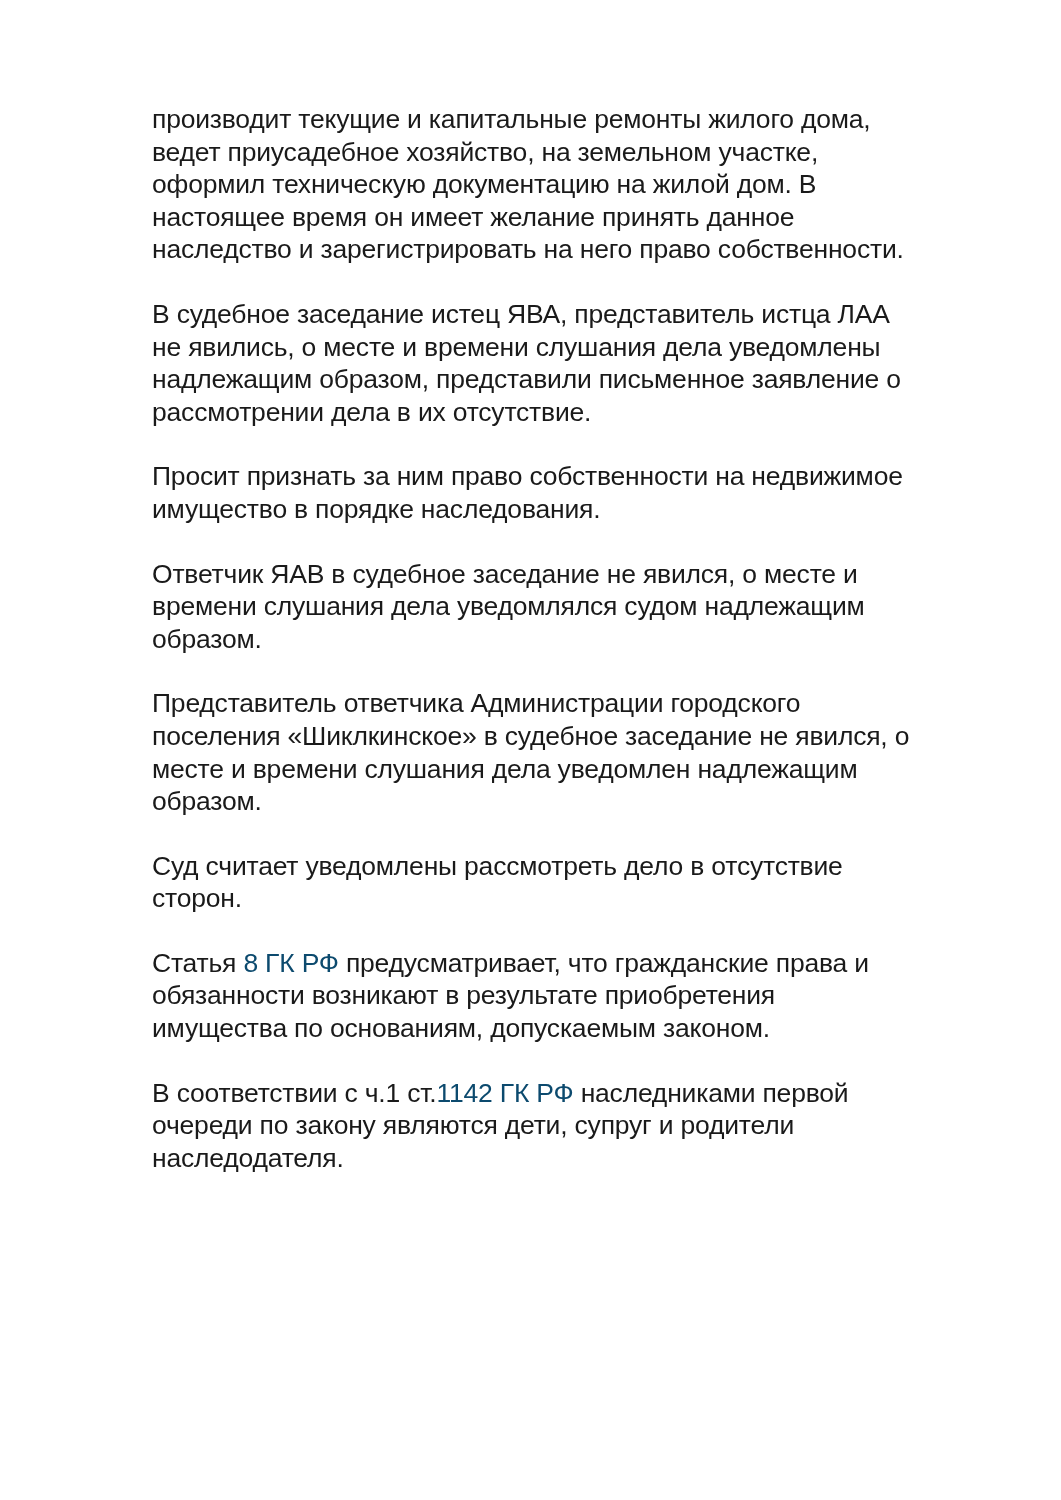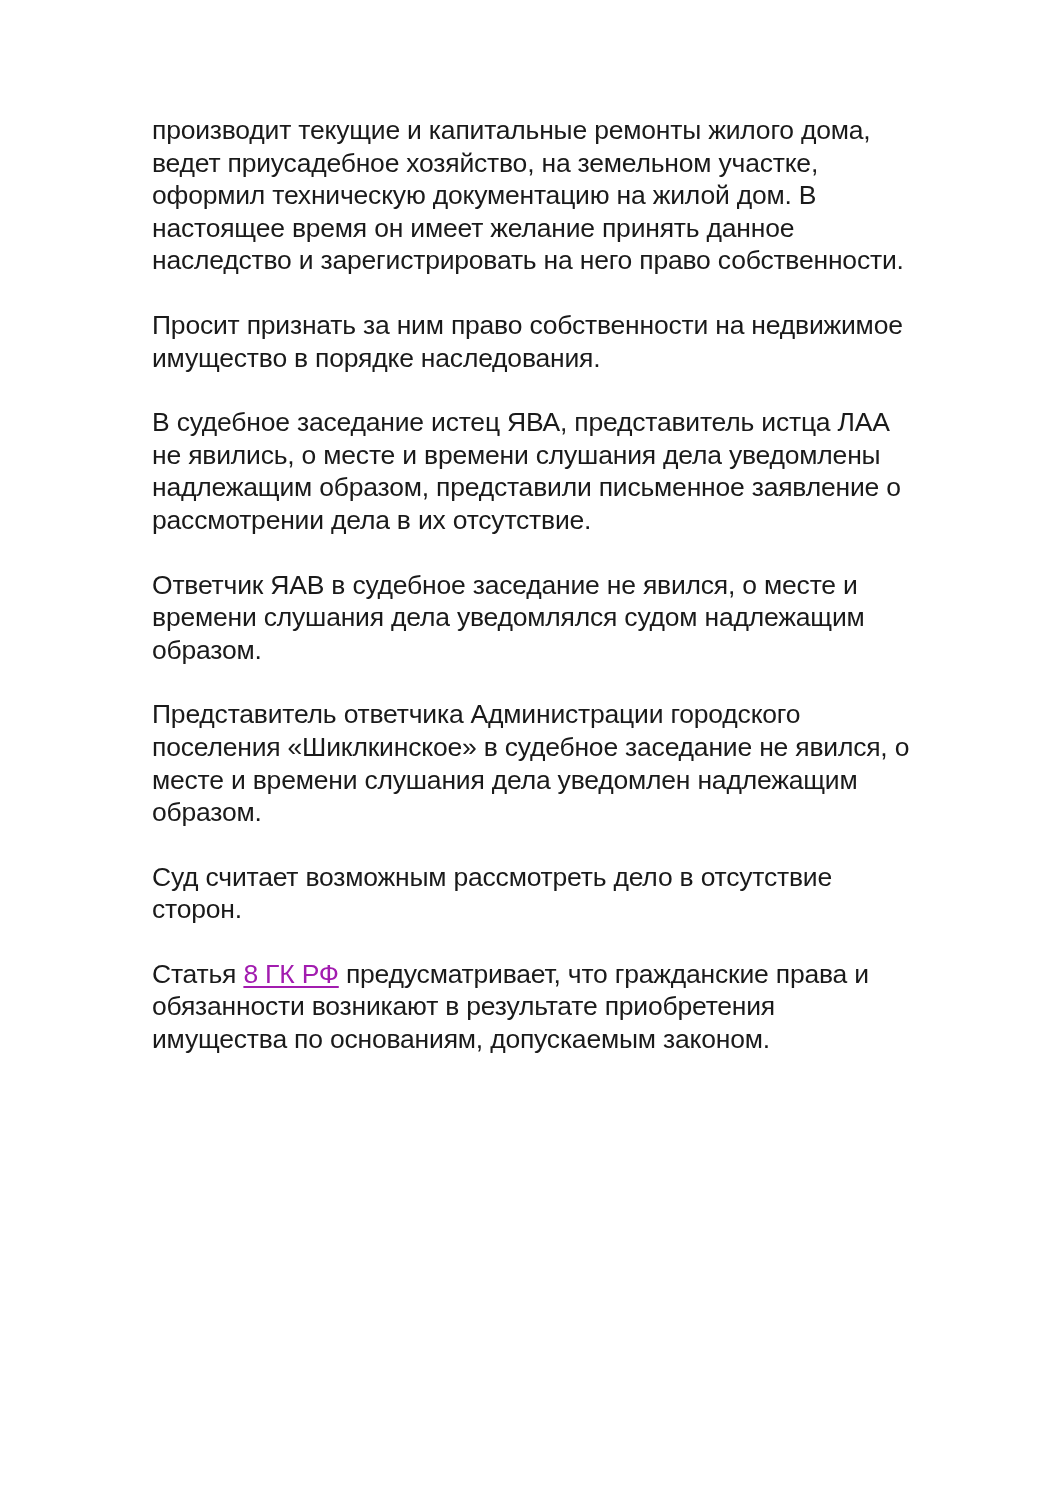--- a/index.html
+++ b/index.html
@@ -9,60 +9,62 @@
     }
     body {
       width: 1061px;
       height: 1500px;
       position: relative;
       overflow: hidden;
     }
     .page {
       position: absolute;
       left: 152px;
-      top: 114px;
+      top: 103px;
       width: 840px;
       font-family: "Liberation Sans", sans-serif;
       font-size: 26.5px;
       line-height: 32.6px;
       color: #1a1a1a;
       letter-spacing: -0.2px;
     }
     .para {
       margin: 0 0 32px 0;
       white-space: pre-line;
     }
     .link {
-      color: #a21caf;
-      text-decoration: underline;
+      color: #0c4a6e;
       text-decoration-thickness: 1.5px;
       text-underline-offset: 3px;
       cursor: pointer;
     }
   </style>
 </head>
 <body>
 
 <div class="page">
   <p class="para">производит текущие и капитальные ремонты жилого дома,
 ведет приусадебное хозяйство, на земельном участке,
 оформил техническую документацию на жилой дом. В
 настоящее время он имеет желание принять данное
 наследство и зарегистрировать на него право собственности.</p>
-  <p class="para">Просит признать за ним право собственности на недвижимое
-имущество в порядке наследования.</p>
   <p class="para">В судебное заседание истец ЯВА, представитель истца ЛАА
 не явились, о месте и времени слушания дела уведомлены
 надлежащим образом, представили письменное заявление о
 рассмотрении дела в их отсутствие.</p>
+  <p class="para">Просит признать за ним право собственности на недвижимое
+имущество в порядке наследования.</p>
   <p class="para">Ответчик ЯАВ в судебное заседание не явился, о месте и
 времени слушания дела уведомлялся судом надлежащим
 образом.</p>
   <p class="para">Представитель ответчика Администрации городского
 поселения «Шиклкинское» в судебное заседание не явился, о
 месте и времени слушания дела уведомлен надлежащим
 образом.</p>
-  <p class="para">Суд считает возможным рассмотреть дело в отсутствие
+  <p class="para">Суд считает уведомлены рассмотреть дело в отсутствие
 сторон.</p>
   <p class="para"><span>Статья </span><a class="link">8 ГК РФ</a><span> предусматривает, что гражданские права и
 обязанности возникают в результате приобретения
 имущества по основаниям, допускаемым законом.</span></p>
+  <p class="para"><span>В соответствии с ч.1 ст.</span><a class="link">1142 ГК РФ</a><span> наследниками первой
+очереди по закону являются дети, супруг и родители
+наследодателя.</span></p>
 </div>
 
 </body></html>

